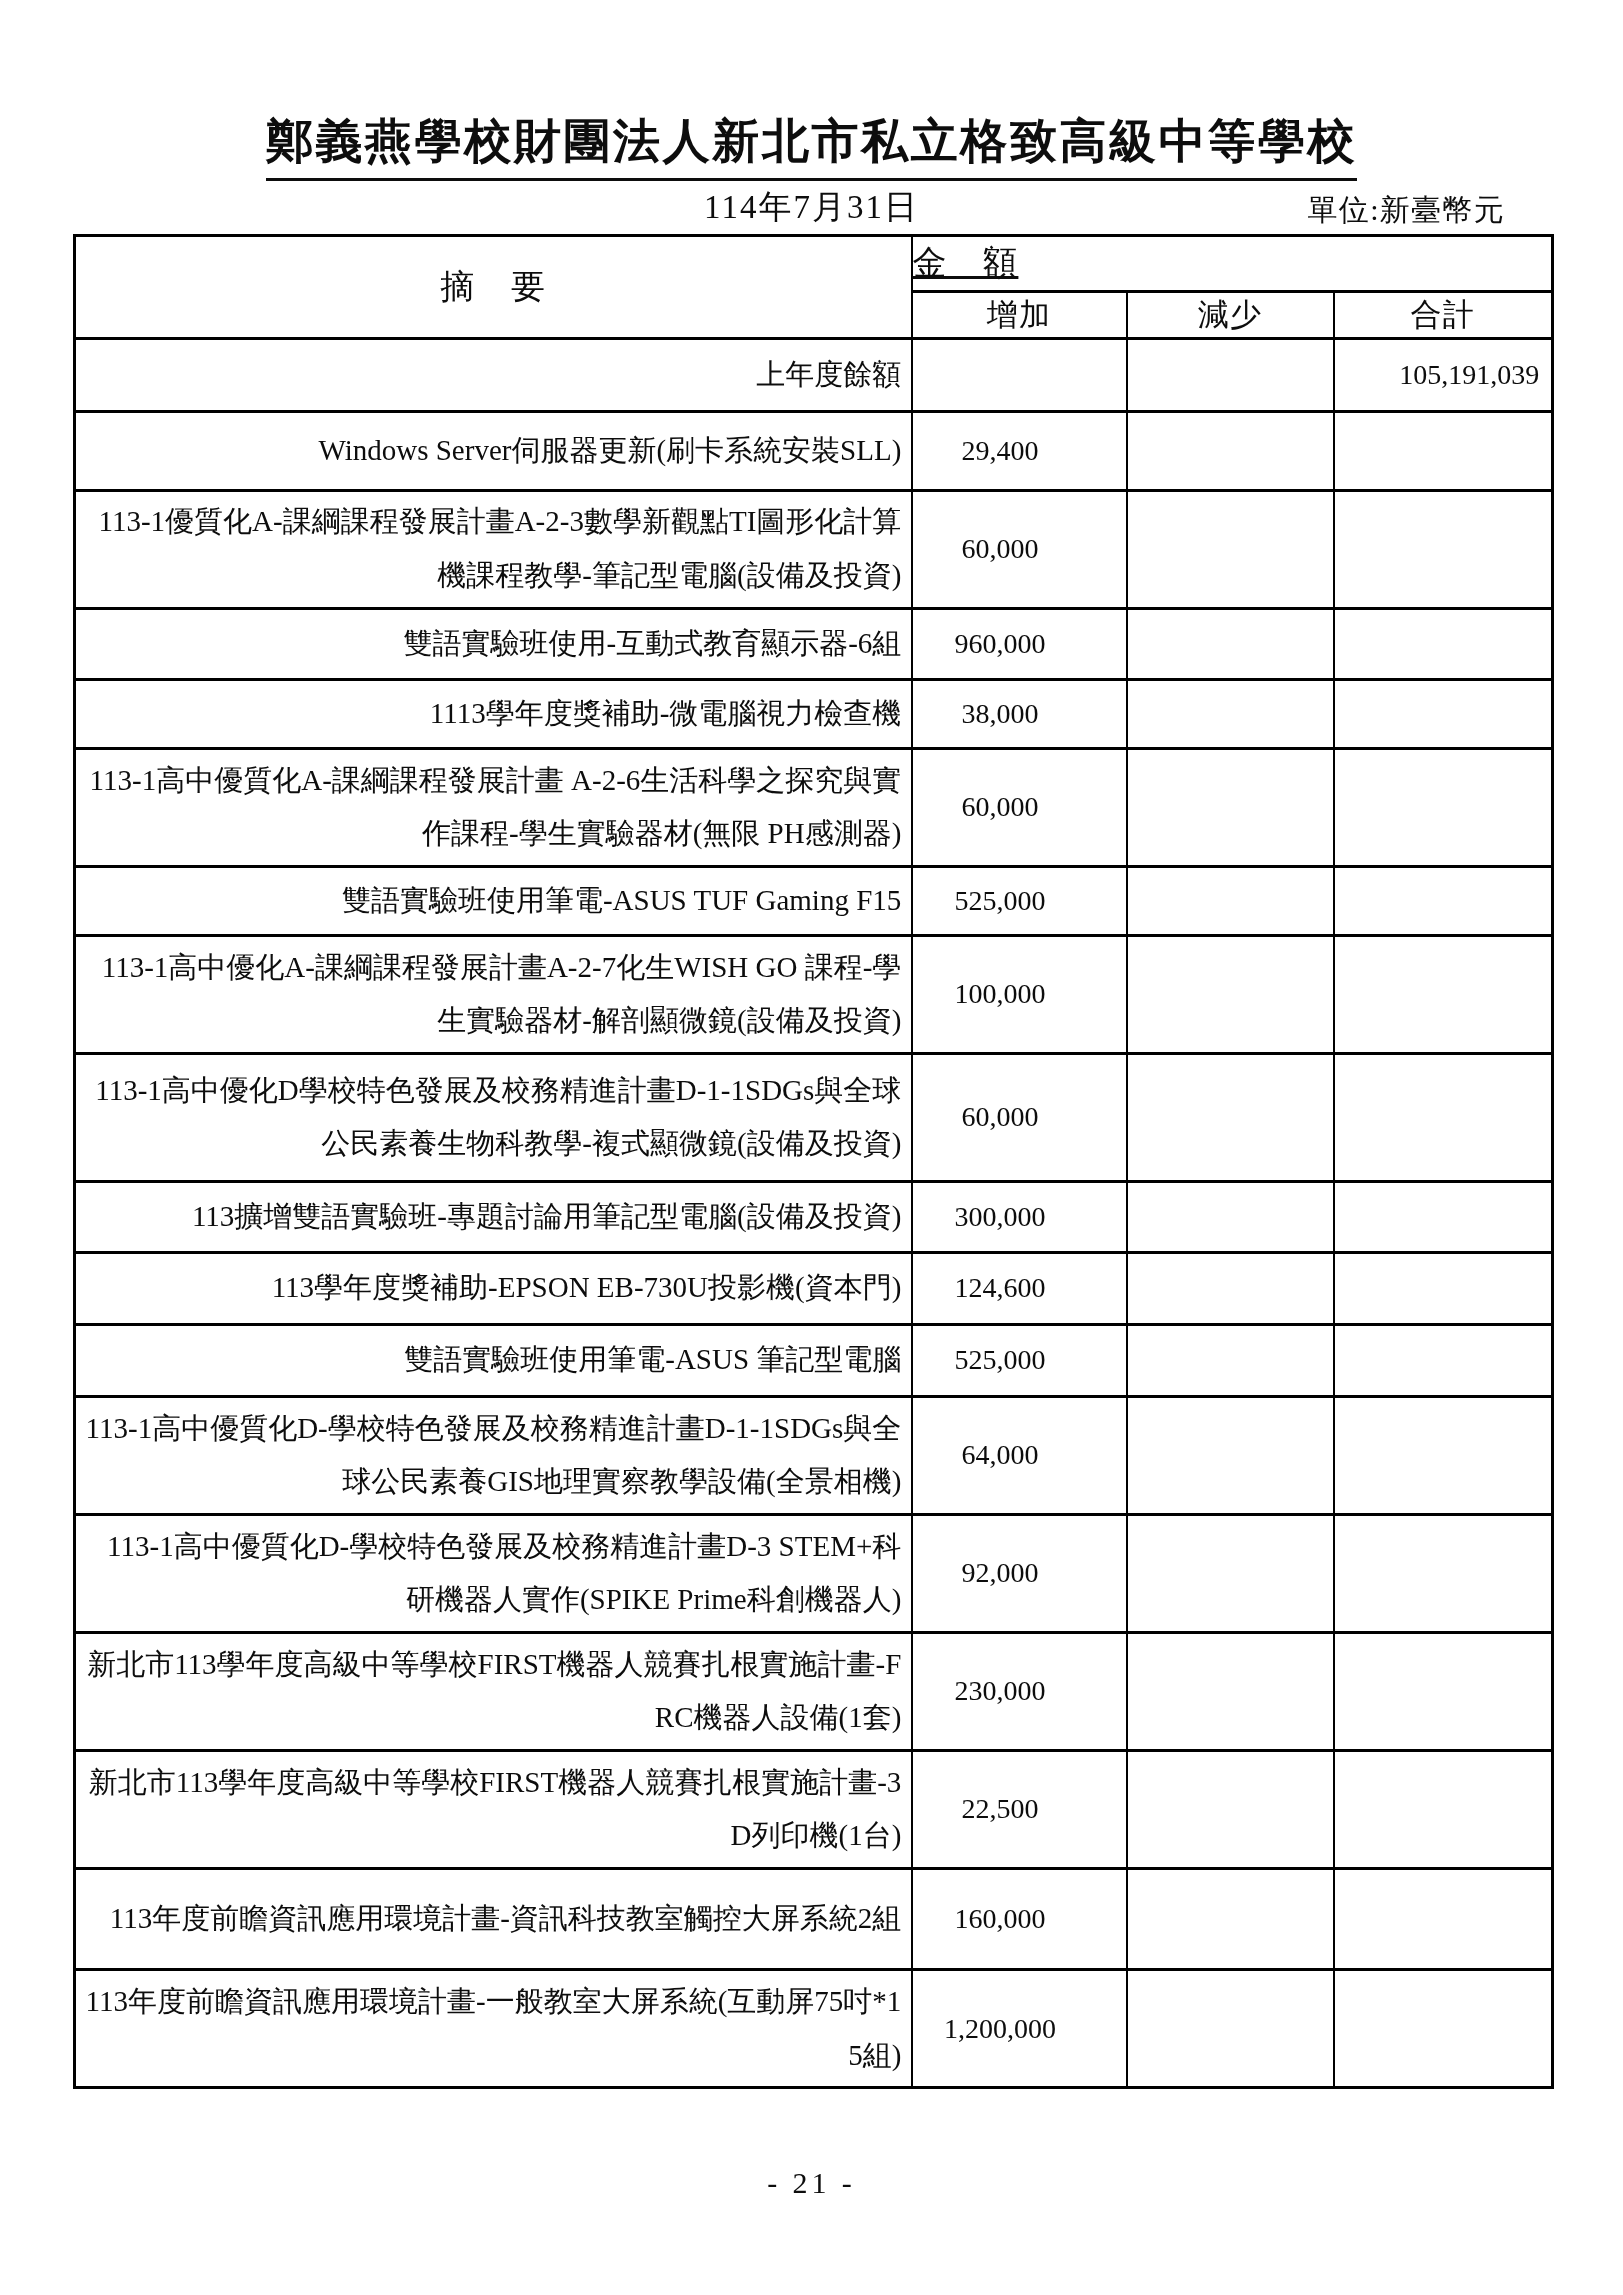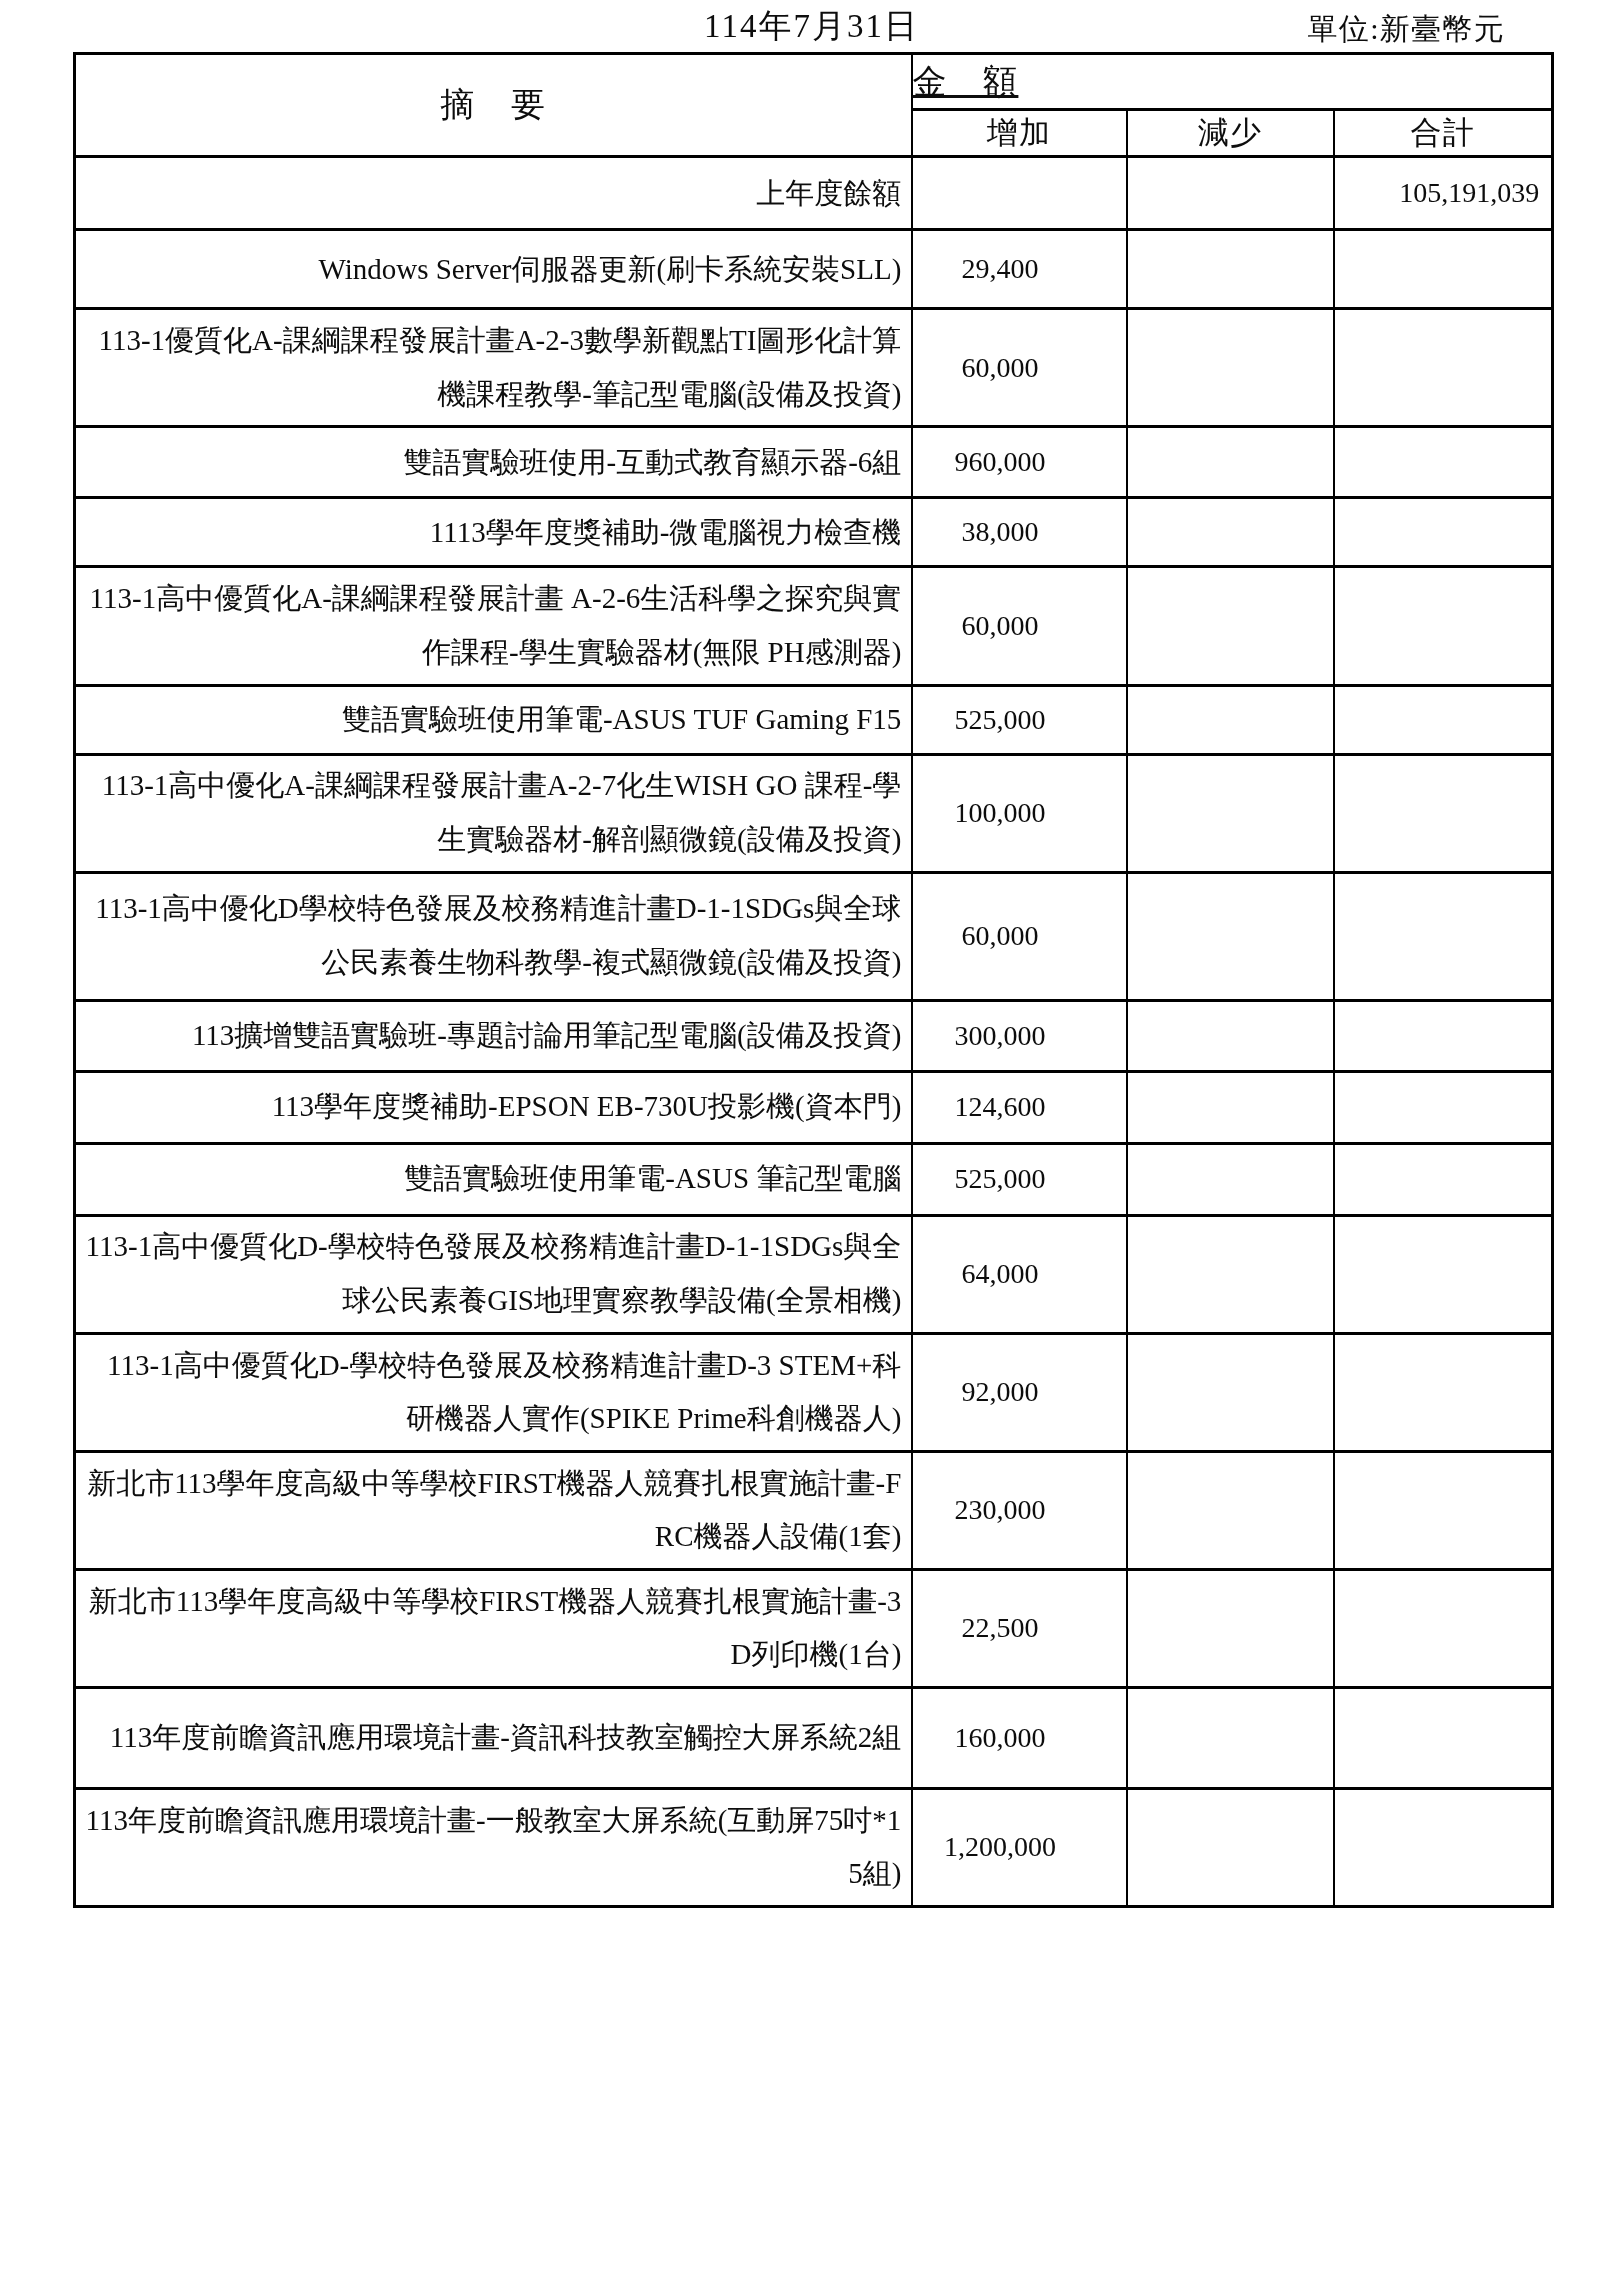--- a/index.html
+++ b/index.html
@@ -122,20 +122,23 @@
     text-align: center;
     font-size: 30px;
     letter-spacing: 3.9px;
   }
 </style>
 </head>
 <body>
 
 <div class="page">
 
+  <div class="doc-title-wrap">
+    <span class="doc-title">鄭義燕學校財團法人新北市私立格致高級中等學校</span>
+  </div>
 
 
   <div class="meta-row meta-row-2">
     <span class="report-date">114年7月31日</span>
     <span class="unit-label">單位:新臺幣元</span>
   </div>
 
   <table class="ledger">
     <colgroup>
       <col class="c-desc">
@@ -259,15 +262,16 @@
       </tr>
       <tr style="height:105px">
         <td class="desc">113年度前瞻資訊應用環境計畫-一般教室大屏系統(互動屏75吋*15組)</td>
         <td class="inc">1,200,000</td>
         <td class="dec"></td>
         <td class="tot"></td>
       </tr>
     </tbody>
   </table>
 
+  <div class="footer-pagenum">- 21 -</div>
 
 </div>
 
 
 </body></html>

